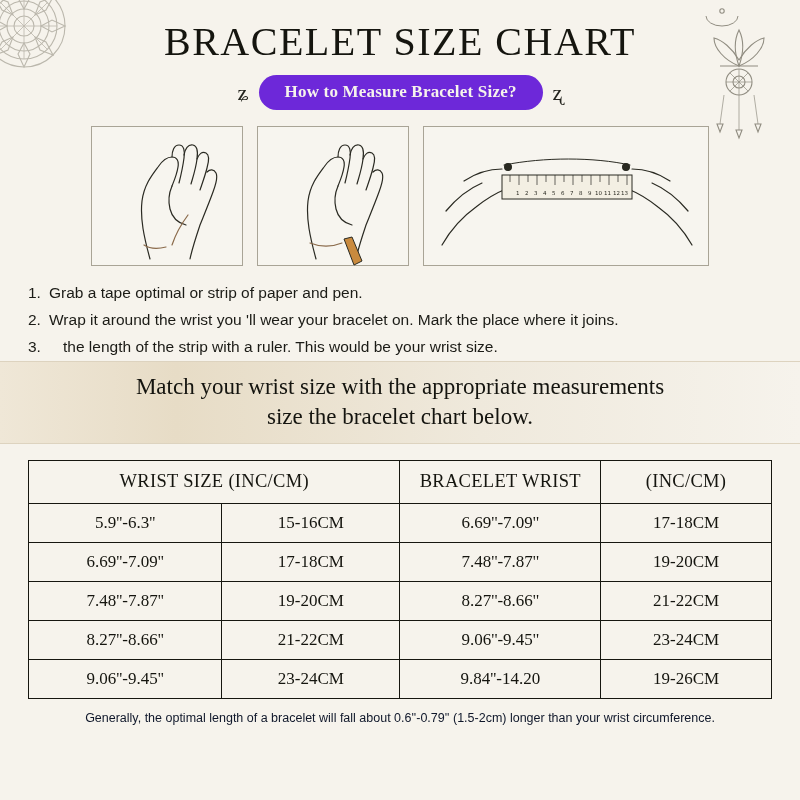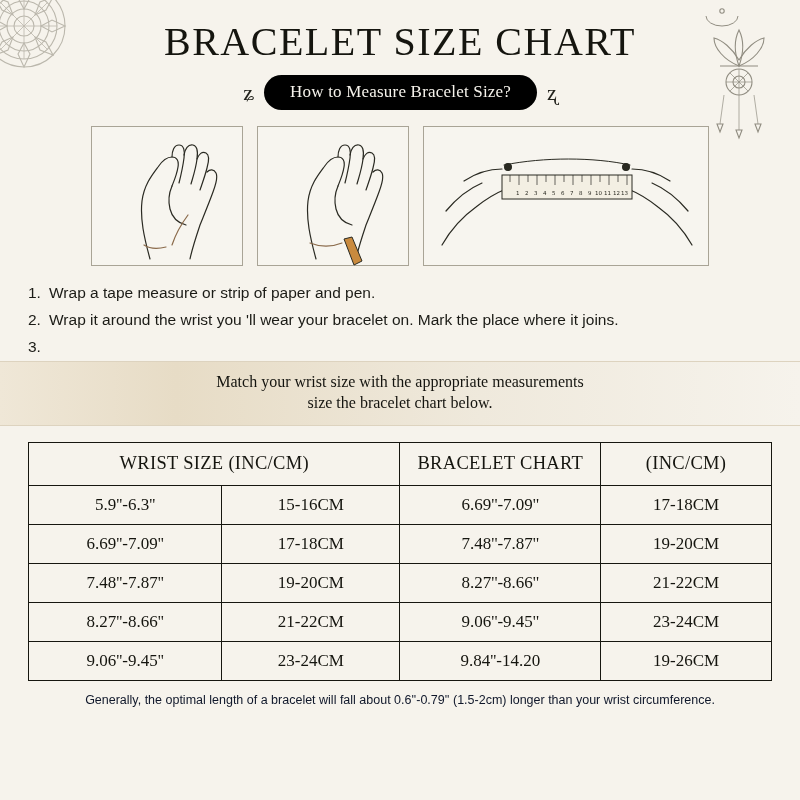--- a/index.html
+++ b/index.html
@@ -53,28 +53,29 @@
 
   
   .banner-row {
     display: flex;
     align-items: center;
     justify-content: center;
     gap: 10px;
     margin-top: 10px;
   }
   .banner-pill {
-    background: #000000;
+    background: #6d28d9;
     color: #f6f3ec;
     border-radius: 18px;
     padding: 7px 26px 8px 26px;
     font-family: "Liberation Serif", serif;
     font-size: 17px;
     letter-spacing: 0.2px;
     white-space: nowrap;
+    font-weight: bold;
   }
   .flourish {
     font-family: "Liberation Serif", serif;
     font-size: 22px;
     color: #23231d;
     line-height: 1;
   }
 
   
   .illus-row {
@@ -109,21 +110,21 @@
 
   
   .band {
     margin-top: 0;
     padding: 10px 30px 12px 30px;
     background: linear-gradient(90deg, #efe7d7 0%, #e7dcc6 22%, #efe9dc 60%, #f6f3ec 100%);
     border-top: 1px solid #ddd3bf;
     border-bottom: 1px solid #ddd3bf;
     text-align: center;
     font-family: "Liberation Serif", serif;
-    font-size: 16px;
+    font-size: 23px;
     line-height: 1.28;
     color: #14140f;
   }
 
   
   .table-wrap {
     margin: 16px 28px 0 28px;
   }
   table.size-table {
     width: 100%;
@@ -282,50 +283,51 @@
           </g>
         </g>
       </svg>
     </div>
 
   </div>
 
   <div class="steps">
     <div class="step">
       <span class="step-num">1.</span>
-      <span class="step-text">Wrap a tape measure or strip of paper and pen.</span>
+      <span class="step-text">Grab a tape optimal or strip of paper and pen.</span>
     </div>
     <div class="step">
       <span class="step-num">2.</span>
       <span class="step-text">Wrap it around the wrist you 'll wear your bracelet on. Mark the place where it joins.</span>
     </div>
     <div class="step">
       <span class="step-num">3.</span>
       <span class="step-text">
+        <span class="indent">the length of the strip with a ruler. This would be your wrist size.</span>
       </span>
     </div>
   </div>
 
   <div class="band">
     <div>Match your wrist size with the appropriate measurements</div>
     <div>size the bracelet chart below.</div>
   </div>
 
   <div class="table-wrap">
     <table class="size-table">
       <colgroup>
         <col class="c1">
           <col class="c2">
           <col class="c3">
           <col class="c4">
       </colgroup>
       <thead>
         <tr>
           <th colspan="2">WRIST SIZE (INC/CM)</th>
-          <th>BRACELET CHART</th>
+          <th>BRACELET WRIST</th>
           <th>(INC/CM)</th>
         </tr>
       </thead>
       <tbody>
         <tr>
           <td>5.9''-6.3''</td>
           <td>15-16CM</td>
           <td>6.69''-7.09''</td>
           <td>17-18CM</td>
         </tr>

